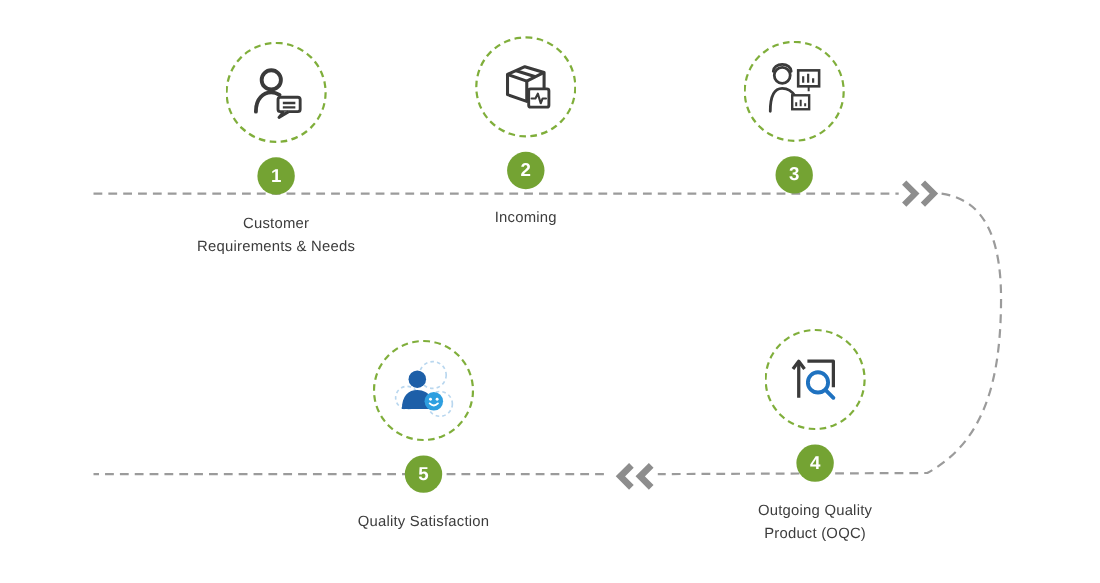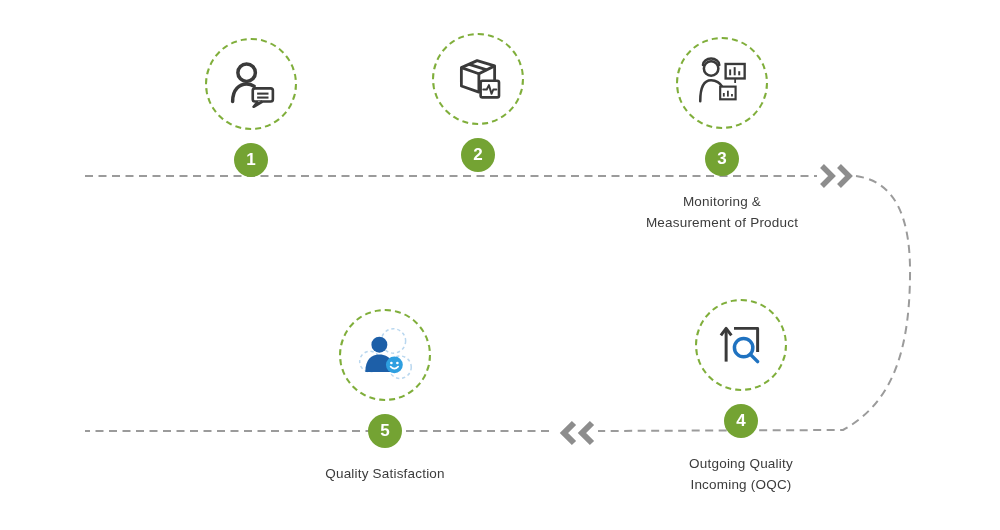--- a/index.html
+++ b/index.html
@@ -90,37 +90,42 @@
           <circle cx="27" cy="19" r="10"></circle>
           <path d="M11 52 C11 38 19 32 27 32 c3 0 6 1 8.5 2.5"></path>
         </g>
         <rect x="34" y="37" width="23" height="15" rx="2.5" fill="#fff" stroke="#3a3a3a" stroke-width="3"></rect>
         <path d="M40 52 l-5 6 10 -6" fill="#fff" stroke="#3a3a3a" stroke-width="3" stroke-linejoin="round"></path>
         <line x1="39" y1="43" x2="52" y2="43" stroke="#3a3a3a" stroke-width="2.4"></line>
         <line x1="39" y1="47.5" x2="52" y2="47.5" stroke="#3a3a3a" stroke-width="2.4"></line>
       </svg>
     </div>
     <div class="badge">1</div>
+    <div class="label">
+      <div>Customer</div>
+      <div>Requirements &amp; Needs</div>
+    </div>
   </div>
 
   <div class="step step-2">
     <div class="icon-circle">
       <svg viewBox="0 0 64 64" width="56" height="56">
         <g fill="none" stroke="#3a3a3a" stroke-width="3.2" stroke-linejoin="round">
           <path d="M13 19 L31 11 L51 17 V37 L33 47 L13 40 Z"></path>
           <path d="M13 19 L33 26 L51 17"></path>
           <path d="M33 26 V47"></path>
           <path d="M22 15.2 L42 21.5"></path>
         </g>
         <rect x="35" y="34" width="21" height="19" rx="2" fill="#fff" stroke="#3a3a3a" stroke-width="3"></rect>
         <polyline points="38,44 42,44 44.5,39 47.5,49 49.5,44 53,44" fill="none" stroke="#3a3a3a" stroke-width="2.2" stroke-linejoin="round" stroke-linecap="round"></polyline>
       </svg>
     </div>
     <div class="badge">2</div>
     <div class="label">
+      <div>Incoming</div>
     </div>
   </div>
 
   <div class="step step-3">
     <div class="icon-circle">
       <svg viewBox="0 0 64 64" width="58" height="58">
         <g fill="none" stroke="#3a3a3a" stroke-width="2.8" stroke-linecap="round">
           <circle cx="20" cy="16" r="8"></circle>
           <path d="M11 12 a9 7 0 0 1 18 0"></path>
           <path d="M8 52 C8 35 13 29 20 29 c6 0 10 3 13 8 l4 6"></path>
@@ -134,44 +139,40 @@
         </g>
         <g stroke="#3a3a3a" fill="#fff">
           <rect x="30" y="36" width="17" height="14" stroke-width="2.4"></rect>
           <line x1="34" y1="47" x2="34" y2="43" stroke-width="2"></line>
           <line x1="38.5" y1="47" x2="38.5" y2="40.5" stroke-width="2"></line>
           <line x1="43" y1="47" x2="43" y2="44" stroke-width="2"></line>
         </g>
       </svg>
     </div>
     <div class="badge">3</div>
-    <div class="label">
-      <div>Monitoring &amp;</div>
-      <div>Measurement of Product</div>
-    </div>
   </div>
 
   <div class="step step-4">
     <div class="icon-circle">
       <svg viewBox="0 0 64 64" width="56" height="56">
         <g fill="none" stroke="#3a3a3a" stroke-width="3.4" stroke-linejoin="round">
           <polyline points="24,13 51,13 51,40"></polyline>
           <line x1="15" y1="51" x2="15" y2="14"></line>
           <polyline points="9,21 15,13 21,21"></polyline>
         </g>
         <g fill="none" stroke="#1f72c0" stroke-width="4" stroke-linecap="round">
           <circle cx="35" cy="35" r="10.5" fill="#fff"></circle>
           <line x1="43" y1="43" x2="51" y2="51"></line>
         </g>
       </svg>
     </div>
     <div class="badge">4</div>
     <div class="label">
       <div>Outgoing Quality</div>
-      <div>Incoming (OQC)</div>
+      <div>Product (OQC)</div>
     </div>
   </div>
 
   <div class="step step-5">
     <div class="icon-circle">
       <svg viewBox="0 0 64 64" width="60" height="60">
         <g fill="none" stroke="#b9d7ef" stroke-width="1.6" stroke-dasharray="3.5 3">
           <circle cx="41" cy="17" r="13"></circle>
           <circle cx="16" cy="39" r="11"></circle>
           <circle cx="48" cy="45" r="12"></circle>

